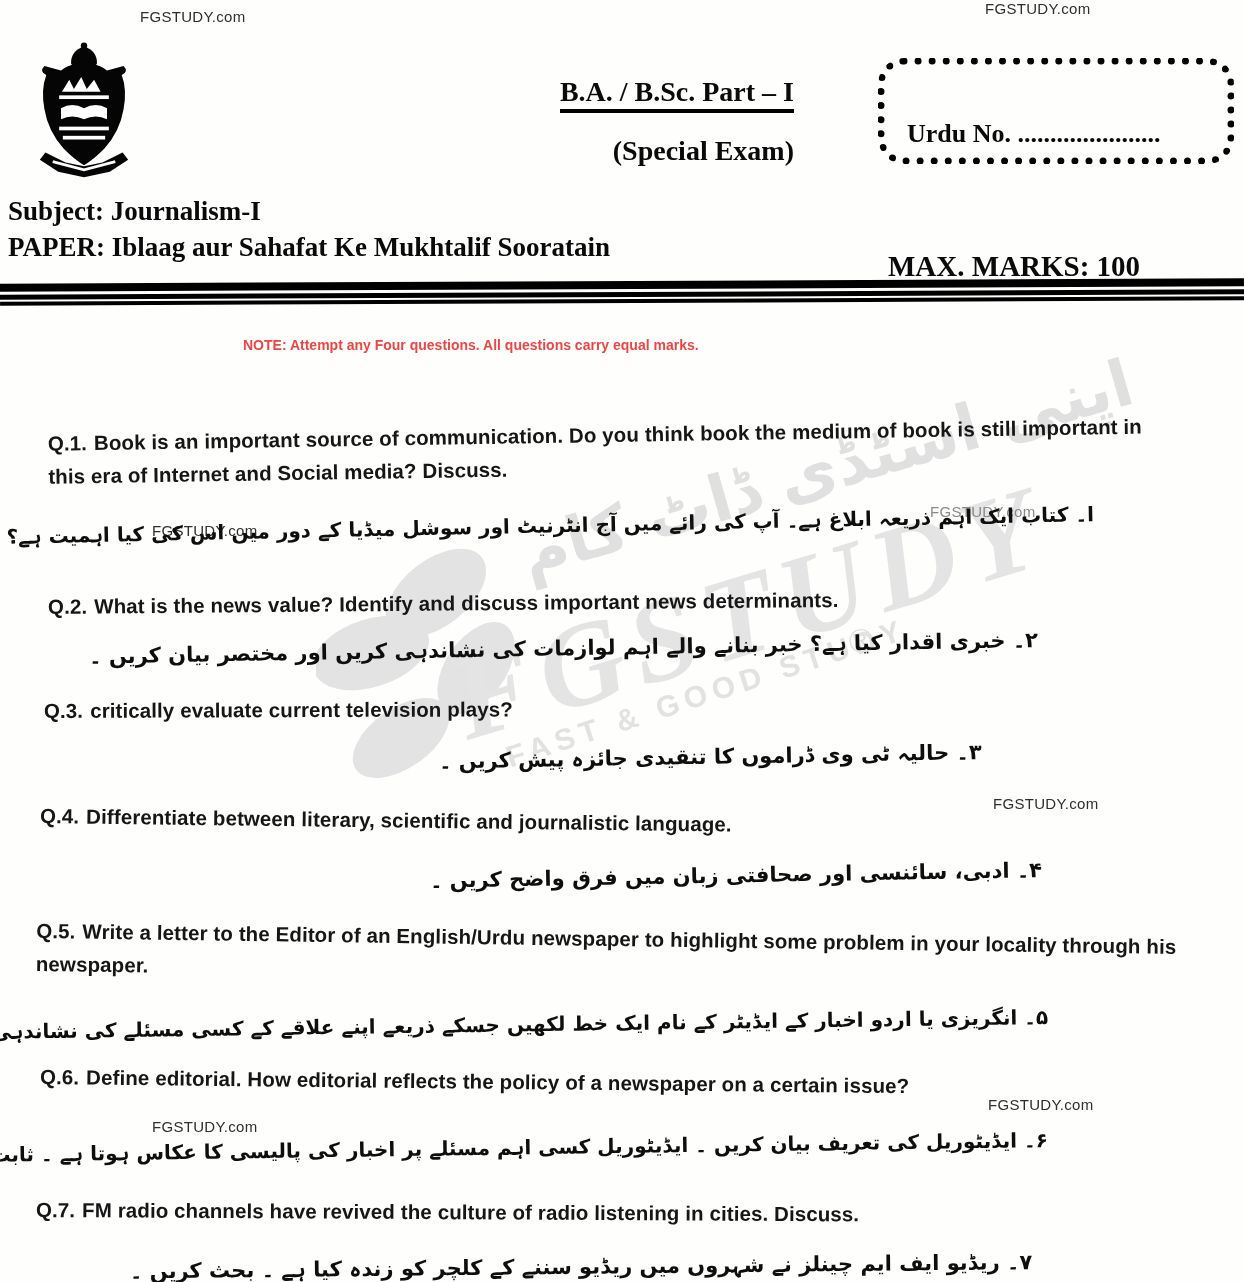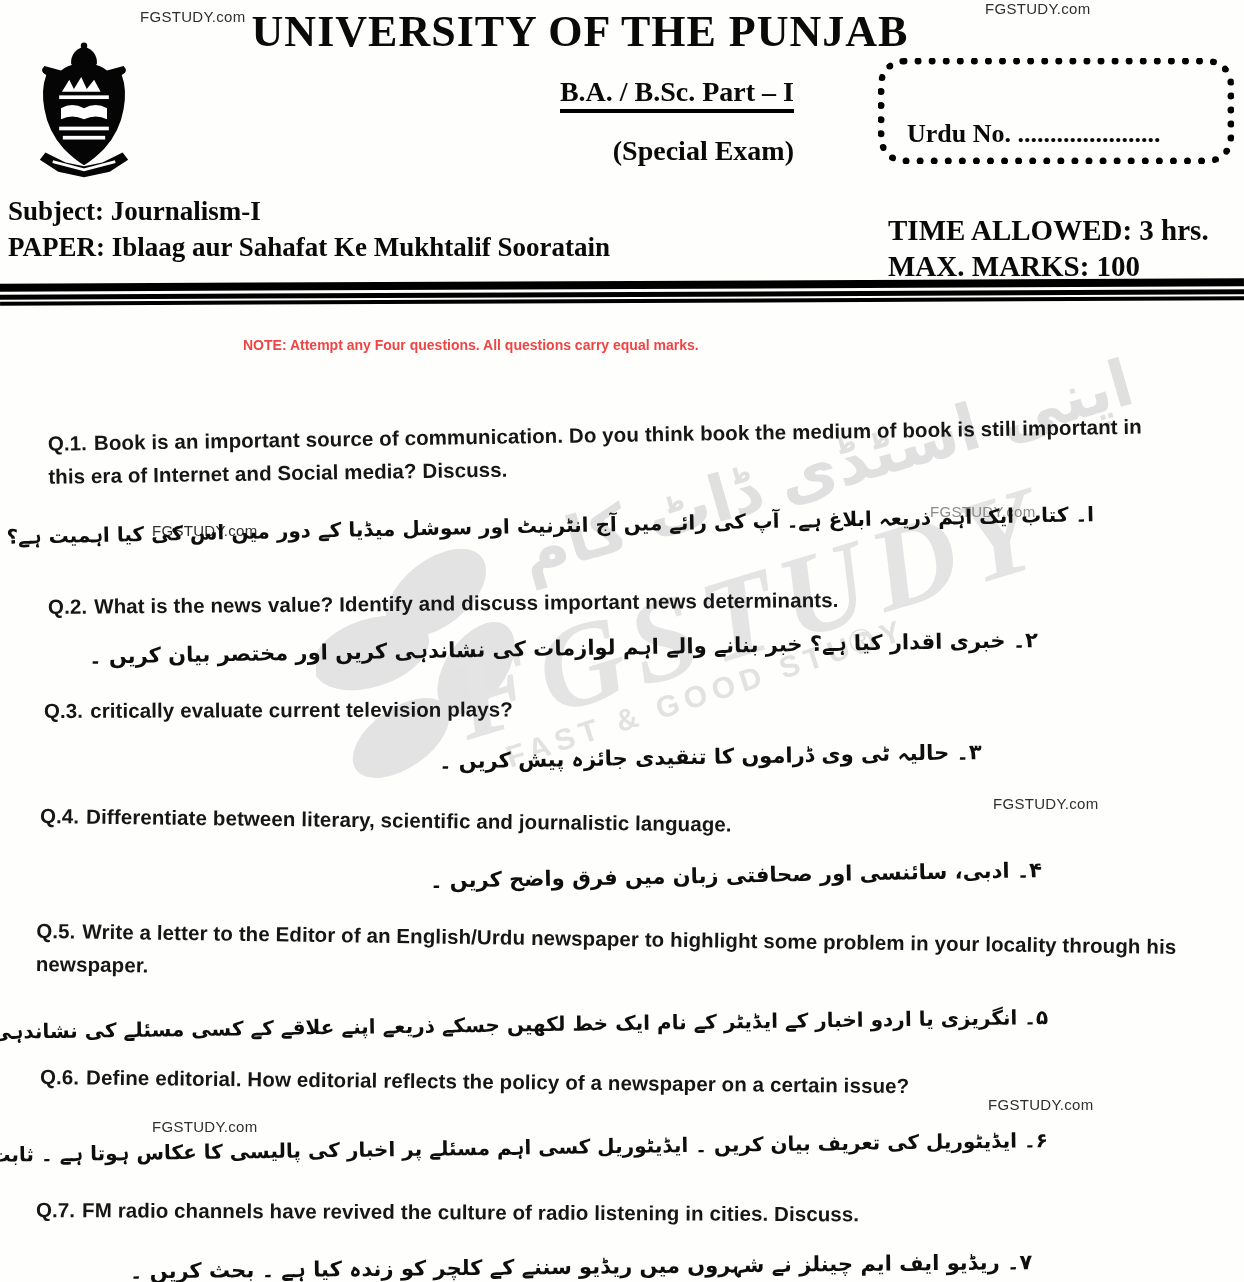--- a/index.html
+++ b/index.html
@@ -71,21 +71,20 @@
   <div class="abs wm-tag" style="left:502px;top:742px;">FAST &amp; GOOD STUDY</div>
 
   <div class="abs wm-site" style="left:140px;top:8px;">FGSTUDY.com</div>
   <div class="abs wm-site" style="left:985px;top:0px;">FGSTUDY.com</div>
   <div class="abs wm-site" style="left:152px;top:522px;">FGSTUDY.com</div>
   <div class="abs wm-site faint" style="left:930px;top:503px;">FGSTUDY.com</div>
   <div class="abs wm-site" style="left:993px;top:795px;">FGSTUDY.com</div>
   <div class="abs wm-site" style="left:988px;top:1096px;">FGSTUDY.com</div>
   <div class="abs wm-site" style="left:152px;top:1118px;">FGSTUDY.com</div>
 
-  <div class="abs serif b title" style="left:220px;top:6px;width:720px;">UNIVERSITY OF THE PUNJAB</div>
 
   <div class="abs" style="left:28px;top:42px;">
     <svg width="112" height="138" viewBox="0 0 120 150">
       <g fill="#050505">
         <circle cx="60" cy="4" r="3.5"></circle>
         <path d="M46 24 Q45 10 60 5 Q75 10 74 24 L68 30 L52 30 Z"></path>
         <path d="M19 36 Q11 32 17 26 L35 31 Q47 21 60 27 Q73 21 85 31 L103 26 Q109 32 101 36
                  Q107 52 103 73 Q99 97 82 116 Q70 128 60 134 Q50 128 38 116
                  Q21 97 17 73 Q13 52 19 36 Z"></path>
       </g>
@@ -108,21 +107,20 @@
     <br>
     <span class="serif b mid-line" style="margin-top:4px;">(Special Exam)</span>
   </div>
 
   <div class="abs rollbox" style="left:878px;top:58px;width:342px;height:92px;">
     <div class="abs serif b rolltext" style="left:22px;bottom:8px;">Urdu No. ......................</div>
   </div>
 
   <div class="abs serif b info" style="left:8px;top:232px;">PAPER: Iblaag aur Sahafat Ke Mukhtalif Sooratain</div>
   <div class="abs serif b info" style="left:8px;top:196px;">Subject: Journalism-I</div>
-  <div class="abs serif b info" style="left:888px;top:214px;font-size:29px;">TIME ALLOWED: 3 hrs.</div>
   <div class="abs serif b info" style="left:888px;top:250px;font-size:29px;">MAX. MARKS: 100</div>
 
   <div class="abs" style="left:0;top:281px;width:1244px;transform:rotate(-0.25deg);">
     <div class="rule-bar" style="height:8px;margin-bottom:3px;"></div>
     <div class="rule-bar" style="height:5px;margin-bottom:2px;"></div>
     <div class="rule-bar" style="height:4px;"></div>
   </div>
 
   <div class="abs note" style="left:243px;top:337px;">NOTE: Attempt any Four questions. All questions carry equal marks.</div>
 

